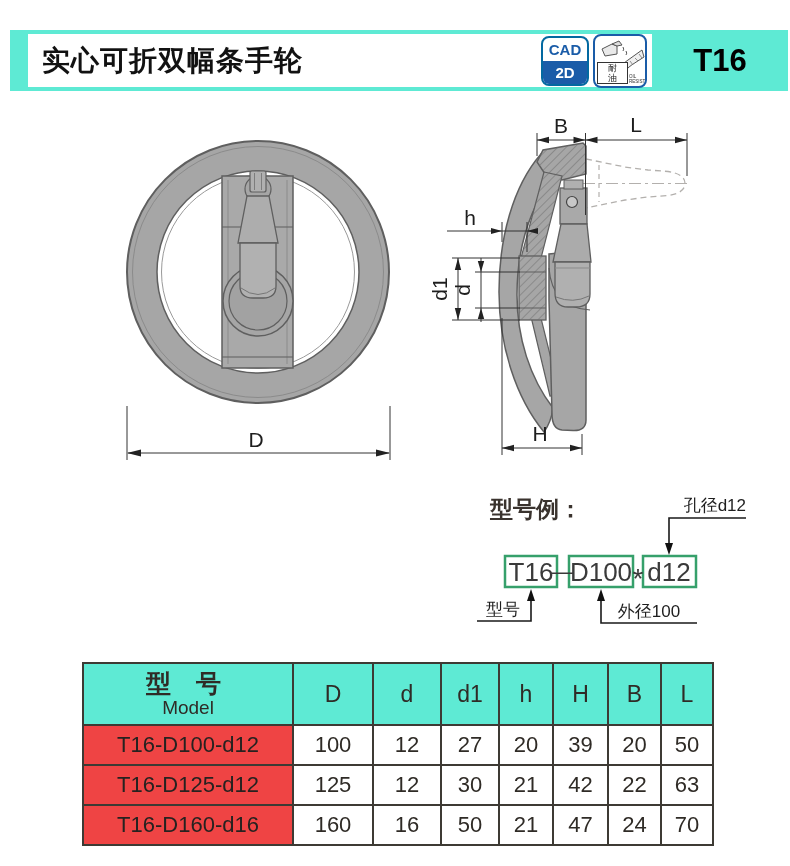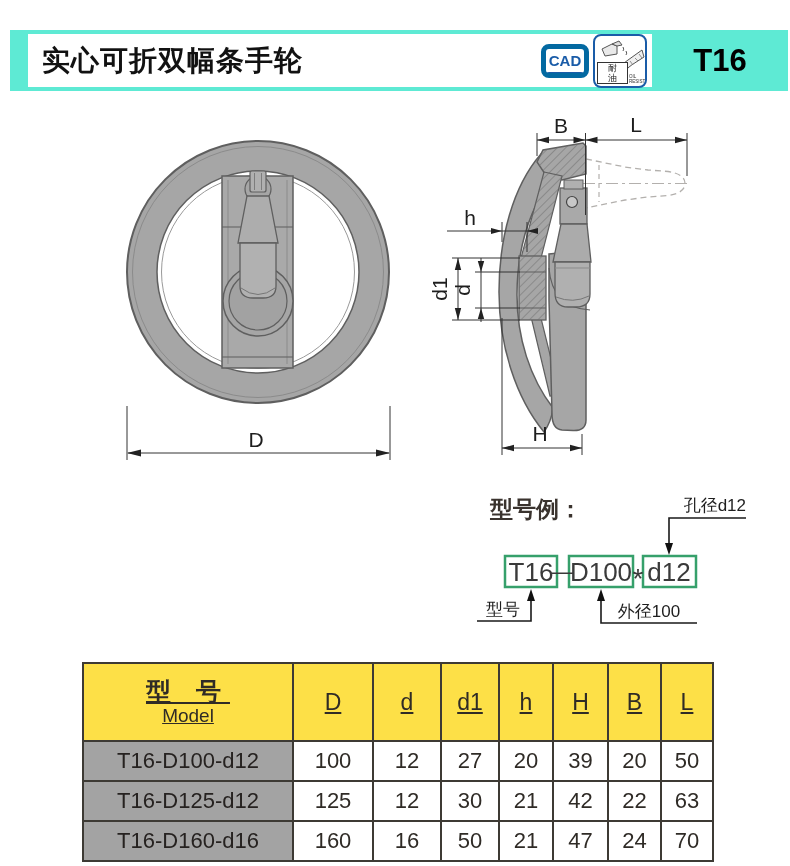--- a/index.html
+++ b/index.html
@@ -9,21 +9,21 @@
     font-family:"Liberation Sans","DejaVu Sans",sans-serif; overflow:hidden;
   }
   
   .banner { position:absolute; left:10px; top:30px; width:778px; height:61px; background:#5eead4; }
   .banner-inner {
     position:absolute; left:18px; top:4px; width:624px; height:53px; background:#ffffff;
     display:flex; align-items:center;
   }
   .title { flex:1; padding-left:14px; font-size:28px; font-weight:700; color:#111; letter-spacing:1px; white-space:nowrap; }
   .badge-cad {
-    width:48px; height:34px; border:5px solid #0369a1; border-radius:8px; overflow:hidden;
+    width:48px; height:50px; border:2px solid #0369a1; border-radius:8px; overflow:hidden;
     background:#fff; margin-right:4px; flex:0 0 auto;
   }
   .badge-cad .cad-top { height:23px; display:flex; align-items:center; justify-content:center;
     color:#1A5CA8; font-weight:700; font-size:15px; }
   .badge-cad .cad-bot { height:23px; display:flex; align-items:center; justify-content:center;
     background:#1A5CA8; color:#fff; font-weight:700; font-size:15px; }
   .badge-oil {
     width:54px; height:54px; border:2px solid #1A5CA8; border-radius:8px; background:#fff;
     position:relative; margin-right:5px; flex:0 0 auto; overflow:hidden;
   }
@@ -35,25 +35,25 @@
     position:absolute; left:642px; top:0; width:136px; height:61px;
     display:flex; align-items:center; justify-content:center;
     font-size:31px; font-weight:700; color:#000;
   }
   
   .drawing { position:absolute; left:0; top:0; width:790px; height:866px; }
   .drawing text { font-family:"Liberation Sans","DejaVu Sans",sans-serif; }
   
   .spec-table { position:absolute; left:82px; top:662px; width:630px; border-collapse:collapse; table-layout:fixed; }
   .spec-table th, .spec-table td { border:2px solid #3d3a34; text-align:center; color:#2f2b26; padding:0; }
-  .spec-table thead th { background:#fde047; height:78px; font-weight:400; font-size:23px;text-decoration:underline; }
+  .spec-table thead th { background:#5eead4; height:62px; font-weight:400; font-size:23px; }
   .spec-table th.model-h .cn { font-size:25px; font-weight:700; letter-spacing:9px; line-height:28px; }
   .spec-table th.model-h .en { font-size:19px; font-weight:400; line-height:22px; }
   .spec-table tbody td { background:#fff; font-size:22px; height:40px; }
-  .spec-table tbody td.model-cell { background:#a3a3a3; font-size:22px; color:#262220; }
+  .spec-table tbody td.model-cell { background:#ef4444; font-size:22px; color:#262220; }
 </style>
 </head>
 <body>
 
 <div class="page">
 
   <svg class="drawing" viewBox="0 0 790 866">
     <defs>
       <pattern id="hatch" patternUnits="userSpaceOnUse" width="6" height="6" patternTransform="rotate(45)">
         <line x1="0" y1="0" x2="0" y2="6" stroke="#6e6e6e" stroke-width="1"></line>

